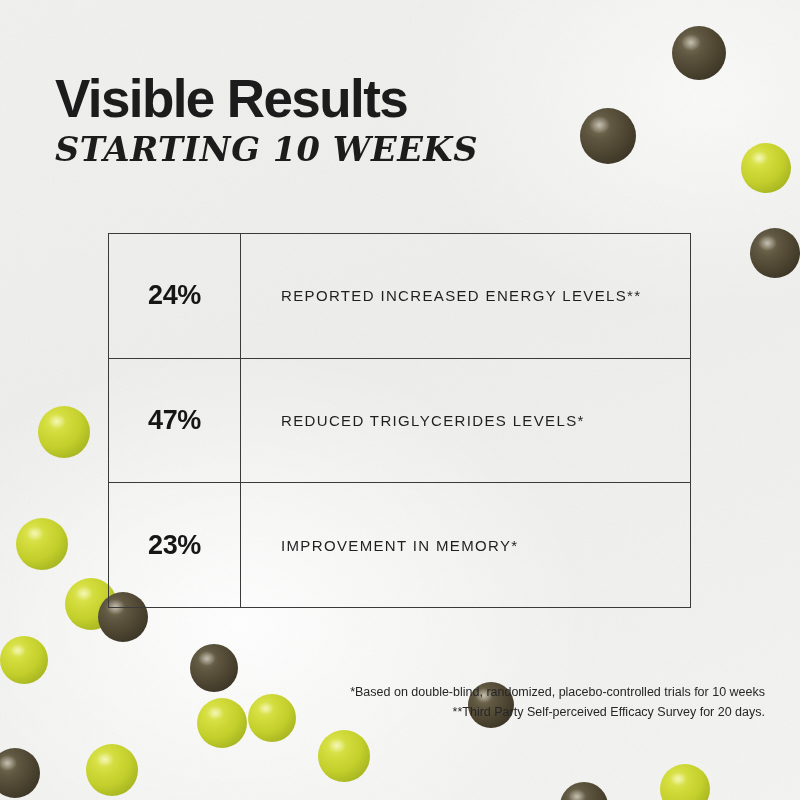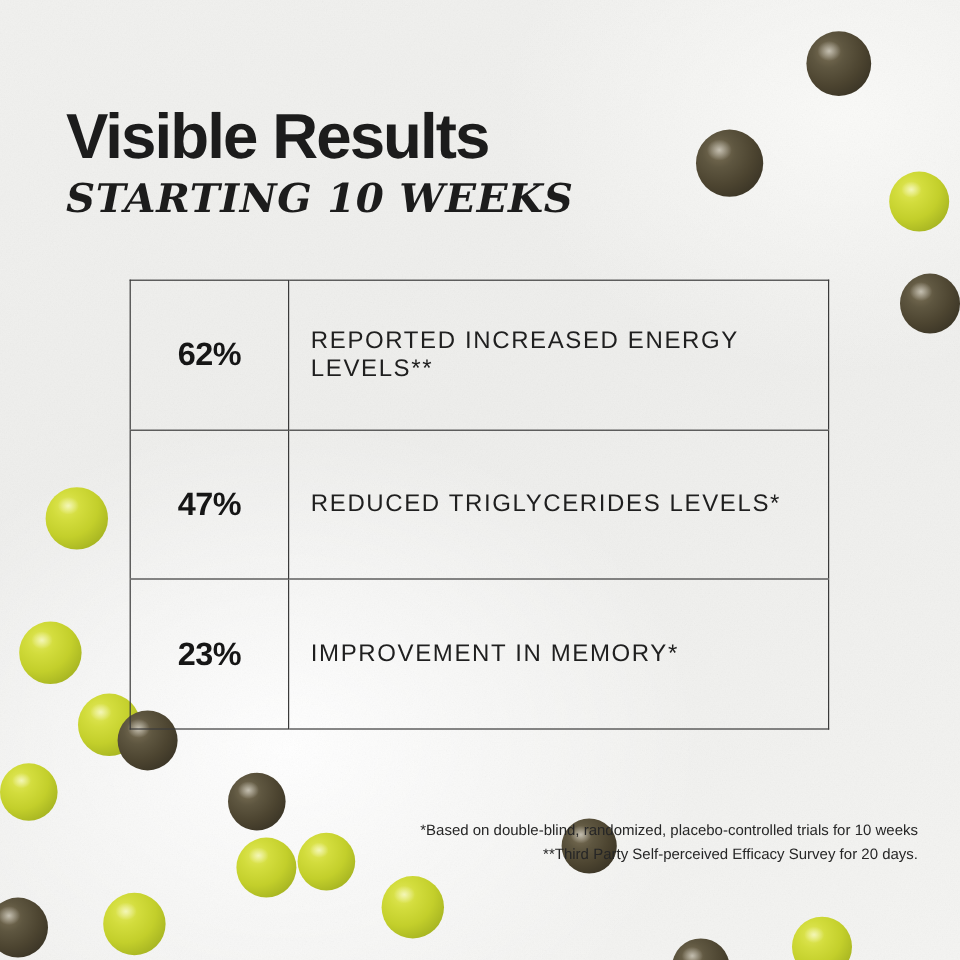--- a/index.html
+++ b/index.html
@@ -76,21 +76,20 @@
   #content { position:absolute; inset:0; }
 
   #headings { position:absolute; left:55px; top:72px; }
   #title {
     font-family:"Liberation Sans", sans-serif;
     font-weight:bold;
     font-size:53px;
     line-height:1.02;
     letter-spacing:-1.6px;
     color:#1c1c1c;
-    margin-top:16px;
   }
   #subtitle {
     font-family:"DejaVu Serif", "Liberation Serif", serif;
     font-style:italic;
     font-weight:bold;
     font-size:33px;
     line-height:1.1;
     letter-spacing:.5px;
     color:#1c1c1c;
     margin-top:6px;
@@ -115,22 +114,22 @@
     border-right:1.2px solid #3a3a3a;
     text-align:center;
     vertical-align:middle;
     font-weight:bold;
     font-size:27px;
     letter-spacing:-.4px;
     color:#161616;
   }
   td.claim {
     vertical-align:middle;
-    padding-left:18px;
-    font-size:20px;
+    padding-left:40px;
+    font-size:15px;
     font-weight:500;
     letter-spacing:1.35px;
     color:#1f1f1f;
     text-transform:uppercase;
   }
 
   
   #footnotes {
     position:absolute;
     right:35px; top:682px;
@@ -250,21 +249,21 @@
 <div id="content">
 
   <div id="headings">
     <div id="title">Visible Results</div>
     <div id="subtitle">STARTING 10 WEEKS</div>
   </div>
 
   <table id="results-table">
     <tbody id="results-body">
         <tr>
-          <td class="pct">62%</td>
+          <td class="pct">24%</td>
           <td class="claim">REPORTED INCREASED ENERGY LEVELS**</td>
         </tr>
         <tr>
           <td class="pct">47%</td>
           <td class="claim">REDUCED TRIGLYCERIDES LEVELS*</td>
         </tr>
         <tr>
           <td class="pct">23%</td>
           <td class="claim">IMPROVEMENT IN MEMORY*</td>
         </tr>

